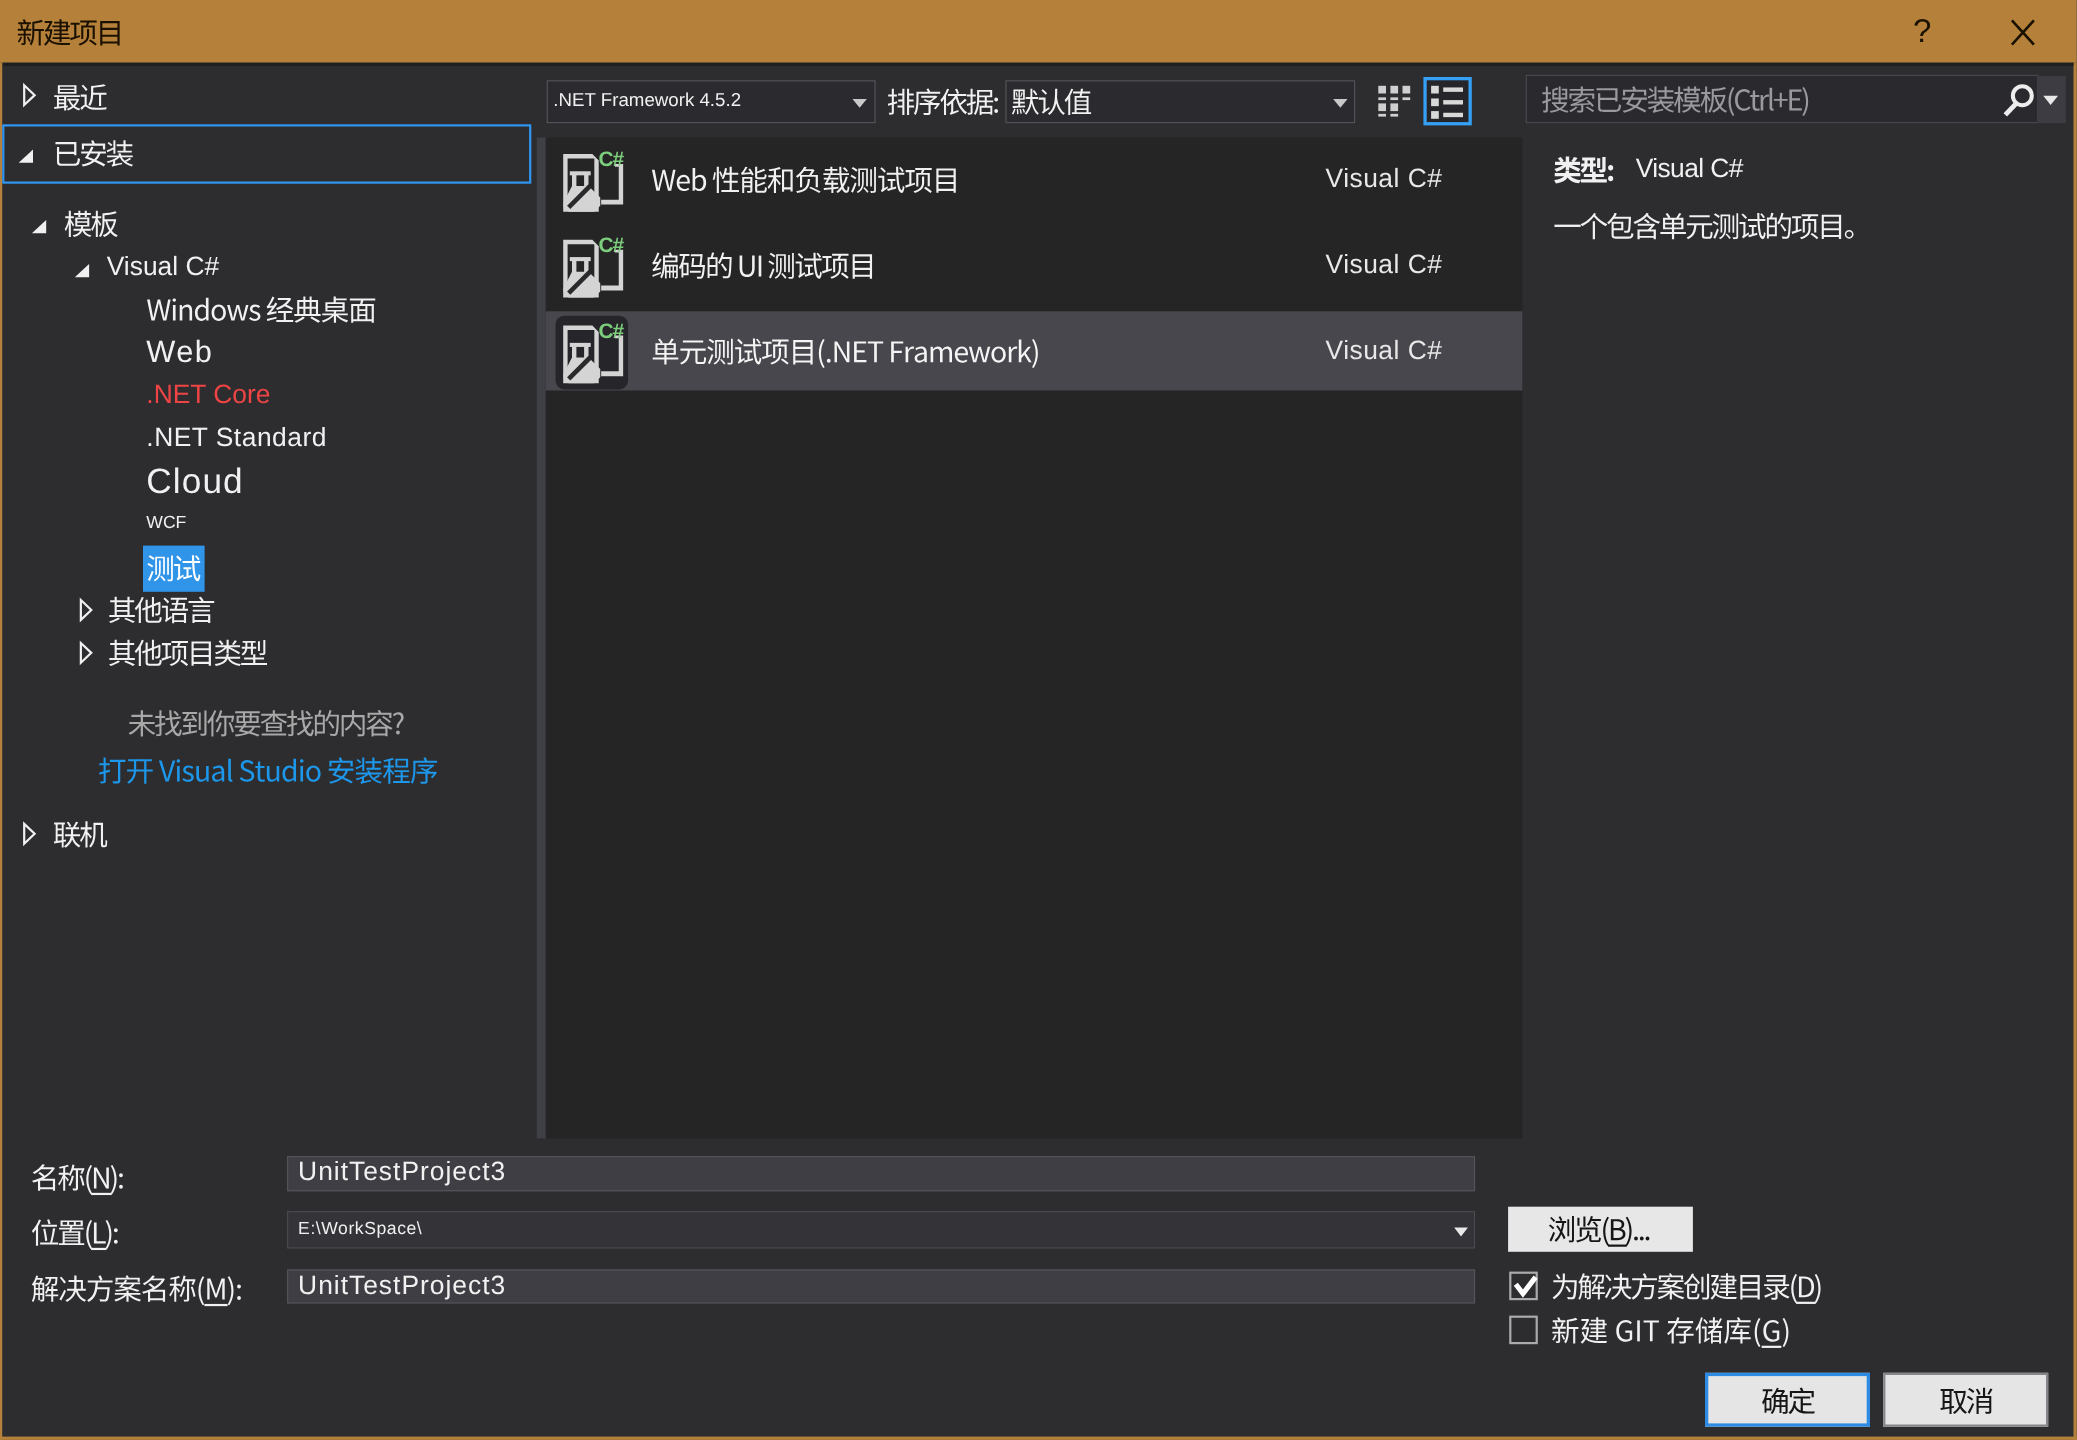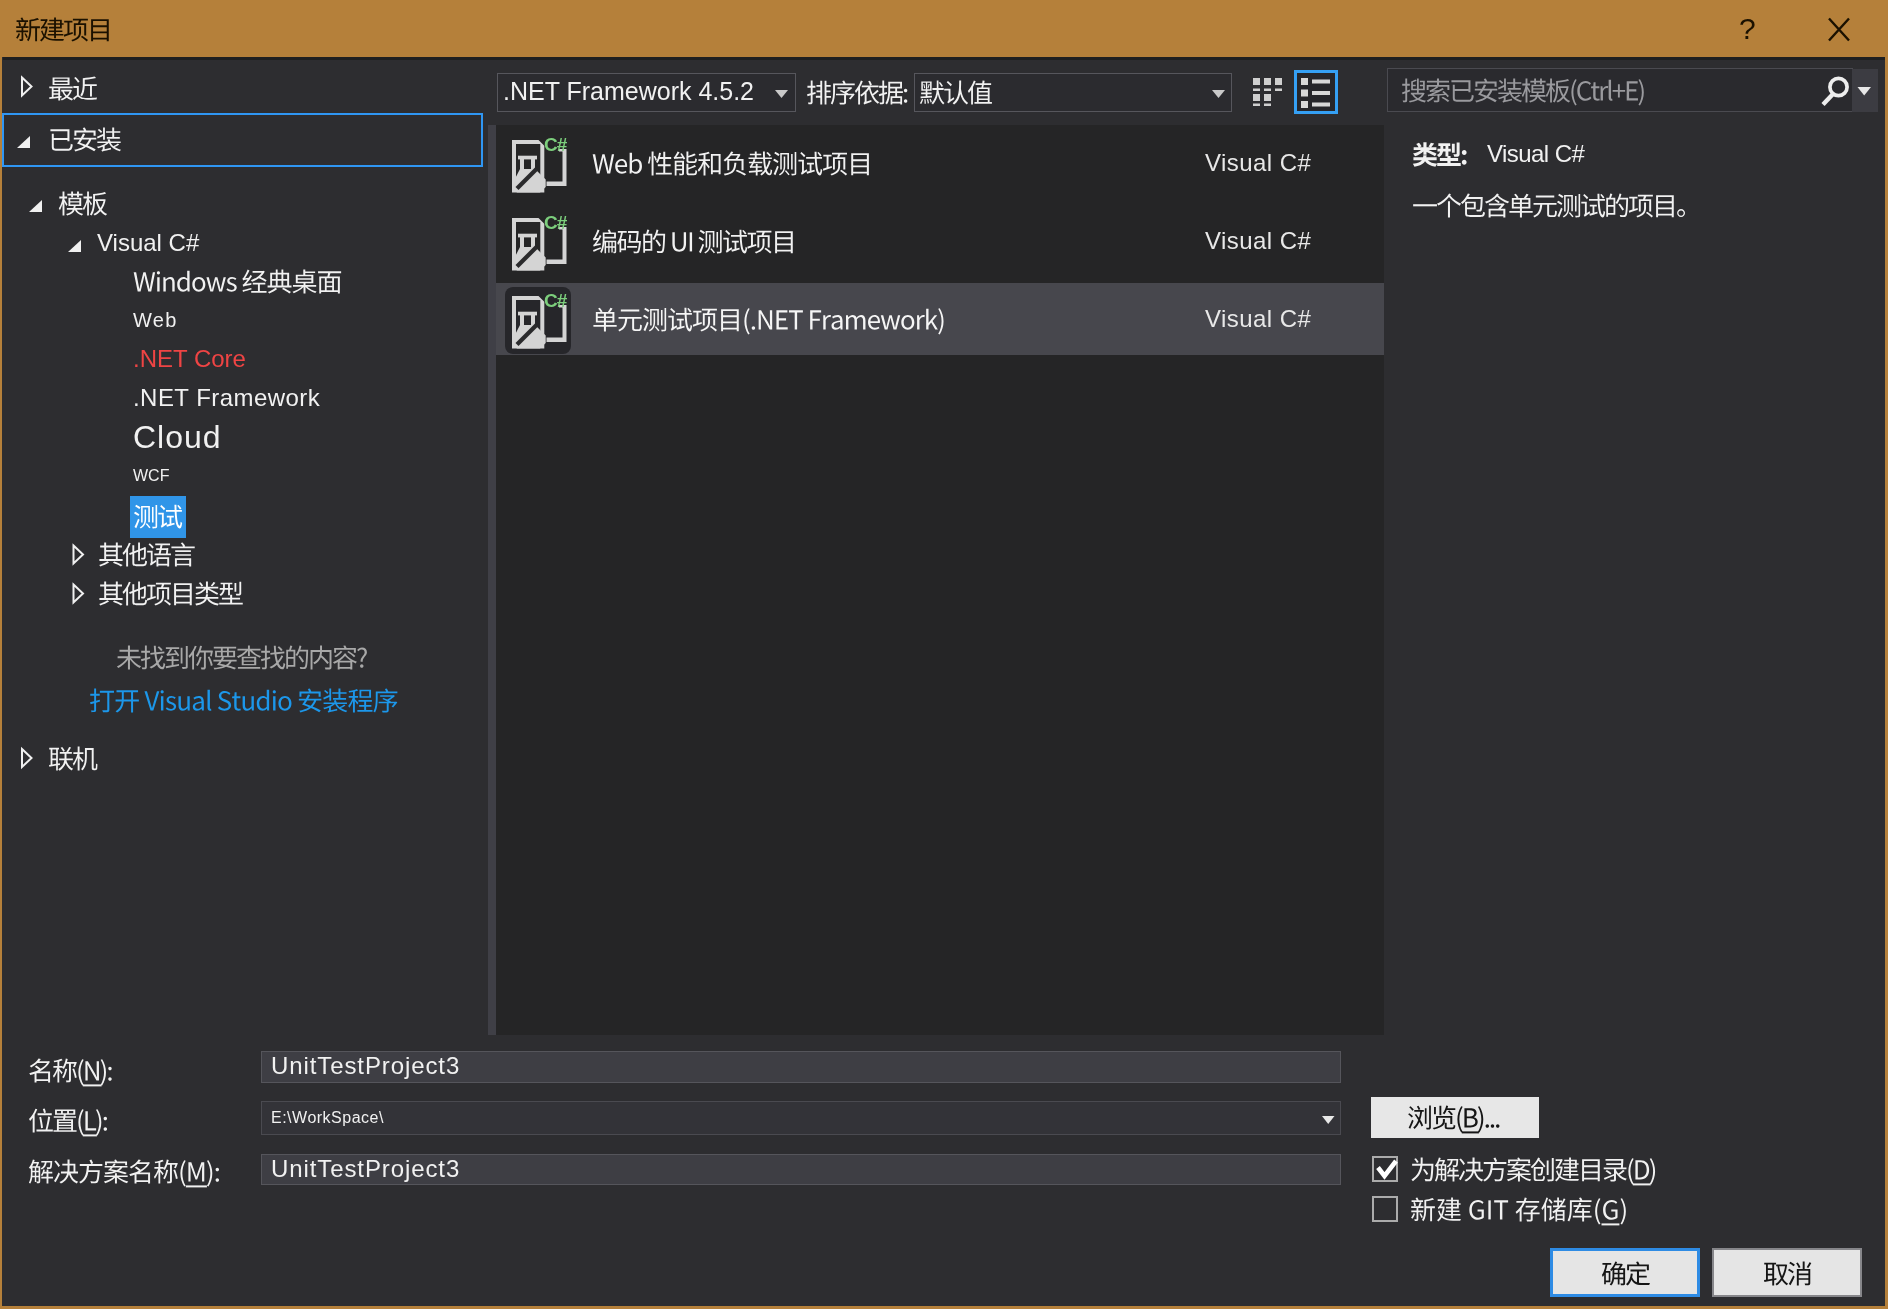--- a/index.html
+++ b/index.html
@@ -553,26 +553,26 @@
         <use href="#g117" transform="translate(923.1 0)"></use>
       </g>
     </svg>
 <svg class="T" style="left:1763.0px;top:1253.5px" width="54" height="41">
       <g fill="#161616" transform="translate(0 29.41) scale(0.026000 -0.026000)">
         <use href="#g118" transform="translate(0.0 0)"></use>
         <use href="#g119" transform="translate(923.1 0)"></use>
       </g>
     </svg>
     <div class="L" style="left:97px;top:243px;font-size:24px;color:#F1F1F1">Visual C#</div>
-  <div class="L" style="left:133px;top:320px;font-size:20px;letter-spacing:1.3px;color:#F1F1F1">Web</div>
+  <div class="L" style="left:133px;top:320px;font-size:28px;letter-spacing:1.3px;color:#F1F1F1">Web</div>
   <div class="L" style="left:133px;top:359px;font-size:24px;color:#ef4444">.NET Core</div>
-  <div class="L" style="left:133px;top:398px;font-size:24px;letter-spacing:0.45px;color:#F1F1F1">.NET Framework</div>
+  <div class="L" style="left:133px;top:398px;font-size:24px;letter-spacing:0.45px;color:#F1F1F1">.NET Standard</div>
   <div class="L" style="left:133px;top:437px;font-size:32px;letter-spacing:1px;color:#F1F1F1">Cloud</div>
   <div class="L" style="left:133px;top:476px;font-size:16px;color:#F1F1F1">WCF</div>
-  <div class="L" style="left:503px;top:91px;font-size:25px;color:#F1F1F1">.NET Framework 4.5.2</div>
+  <div class="L" style="left:503px;top:91px;font-size:17px;color:#F1F1F1">.NET Framework 4.5.2</div>
   <div class="L" style="left:1205px;top:163px;font-size:24px;letter-spacing:0.45px;color:#E8E8E8">Visual C#</div>
   <div class="L" style="left:1205px;top:241px;font-size:24px;letter-spacing:0.45px;color:#E8E8E8">Visual C#</div>
   <div class="L" style="left:1205px;top:319px;font-size:24px;letter-spacing:0.45px;color:#E8E8E8">Visual C#</div>
   <div class="L" style="left:1487px;top:154px;font-size:24px;letter-spacing:-0.55px;color:#F1F1F1">Visual C#</div>
   <div class="L" style="left:271px;top:1066px;font-size:24px;letter-spacing:0.9px;color:#F1F1F1">UnitTestProject3</div>
   <div class="L" style="left:271px;top:1118px;font-size:16px;letter-spacing:0.5px;color:#F1F1F1">E:\WorkSpace\</div>
   <div class="L" style="left:271px;top:1169px;font-size:24px;letter-spacing:0.9px;color:#F1F1F1">UnitTestProject3</div>
   <div class="L" style="left:1739px;top:29px;font-size:30px;color:#1B1100">?</div>
 
 </div>

